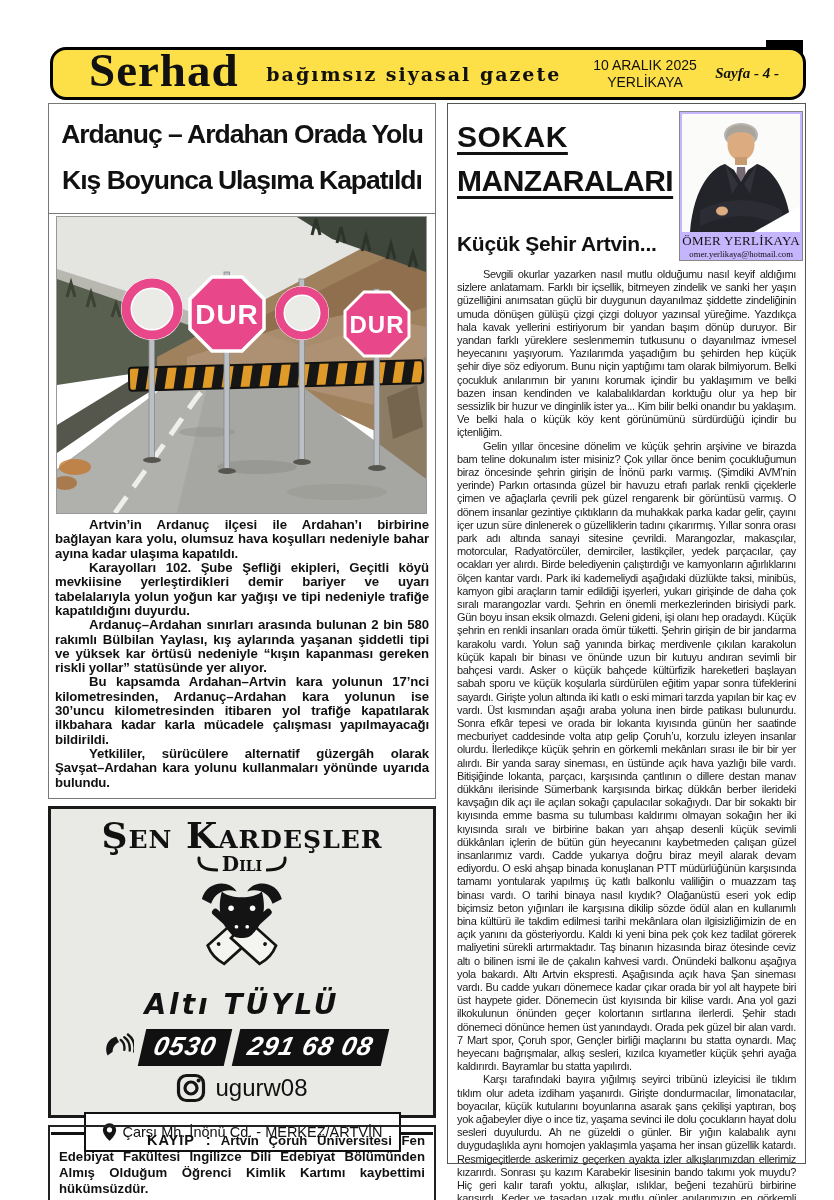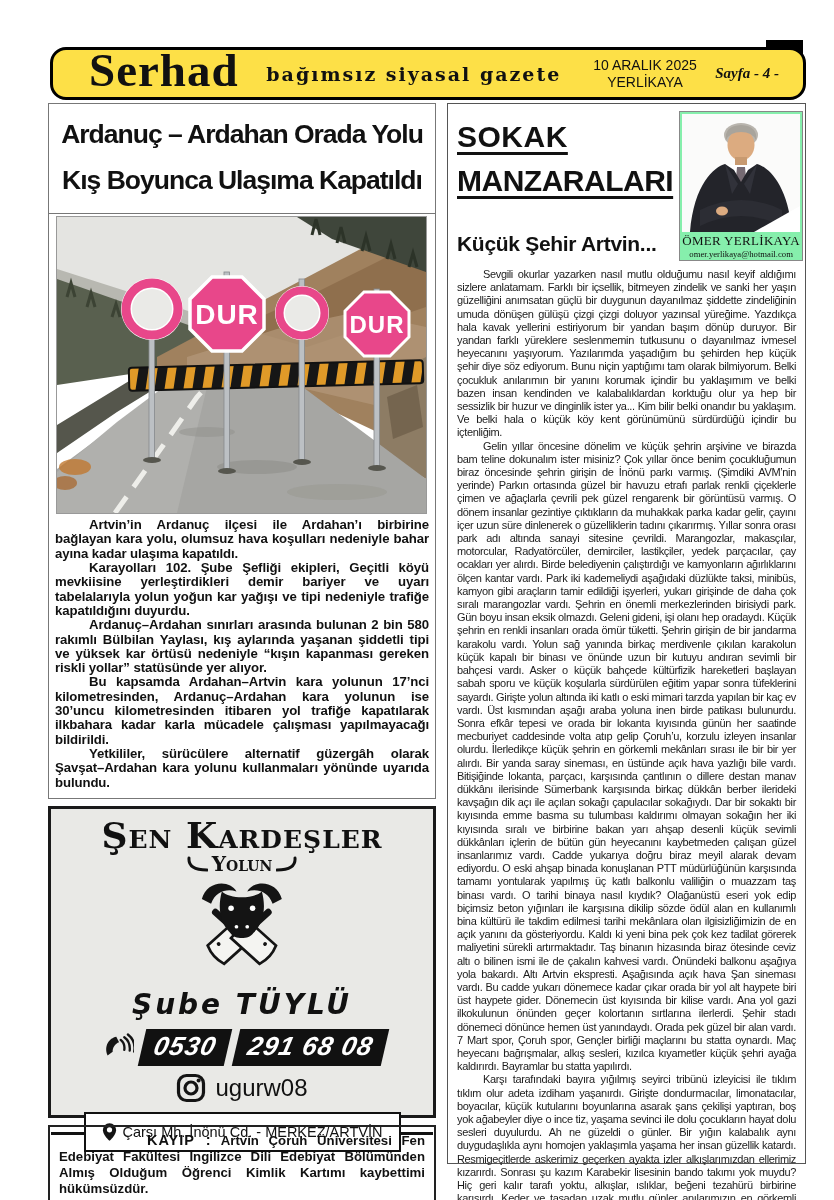--- a/index.html
+++ b/index.html
@@ -61,21 +61,21 @@
 
   
   .right-col { position:absolute; top:103px; left:447px; width:359px; height:1061px;
                border:1.5px solid #555; background:#fff; padding:7px 9px 0; }
   .col-header { display:flex; gap:6px; }
   .col-header-left { flex:1; padding-top:4px; }
   .col-h1, .col-h2 { font-weight:bold; letter-spacing:0.5px; line-height:1.45;
                      text-decoration:underline; text-decoration-thickness:2.5px; text-underline-offset:5px; }
   .col-h1 { font-size:30px; } .col-h2 { font-size:30px; letter-spacing:-0.5px; }
   .col-title { font-weight:bold; font-size:21px; margin-top:30px; letter-spacing:-0.3px; }
-  .author-card { width:124px; border:1px solid #888; background:#86efac; padding:2px 2px 1px; }
+  .author-card { width:124px; border:1px solid #888; background:#c4b5fd; padding:2px 2px 1px; }
   .author-card svg { display:block; }
   .author-name { font-family:"Liberation Serif", serif; font-size:13px; text-align:center;
                  letter-spacing:0.3px; margin-top:1px; }
   .author-email { font-family:"Liberation Serif", serif; font-size:8.7px; text-align:center; }
   .col-body { margin-top:7px; }
   .col-body p { text-align:justify; text-indent:26px; font-size:11px; line-height:13.2px;
                 letter-spacing:-0.35px; color:#1c1c1c; }
 </style>
 </head>
 <body>
@@ -187,21 +187,21 @@
         <p>Yetkililer, sürücülere alternatif güzergâh olarak Şavşat–Ardahan kara yolunu kullanmaları yönünde uyarıda bulundu.</p>
       </div>
     </div>
 
     <div class="ad-box">
       <div class="ad-name">Şen Kardeşler</div>
       <div class="ad-type">
         <svg width="22" height="16" viewBox="0 0 22 16">
           <path d="M21,14 Q2,14 3,2" stroke="#111" stroke-width="3" fill="none" stroke-linecap="round"></path>
         </svg>
-        <span>Yolun</span>
+        <span>Dili</span>
         <svg width="22" height="16" viewBox="0 0 22 16">
           <path d="M1,14 Q20,14 19,2" stroke="#111" stroke-width="3" fill="none" stroke-linecap="round"></path>
         </svg>
       </div>
 
       <svg class="ad-logo" viewBox="0 0 140 130">
 
         <g transform="rotate(-42 70 80)">
           <rect x="78" y="74" width="44" height="9" rx="4.5" fill="#141414"></rect>
           <path d="M30,58 h50 v32 h-50 q-6,-16 0,-32 z" fill="#f4f4f1" stroke="#141414" stroke-width="3.5"></path>
@@ -216,21 +216,21 @@
         <path d="M18,30 C24,6 54,4 63,20 C50,16 36,20 30,36 Z" fill="#141414"></path>
         <path d="M122,30 C116,6 86,4 77,20 C90,16 104,20 110,36 Z" fill="#141414"></path>
 
         <path d="M44,20 C38,42 42,62 55,74 C61,83 79,83 85,74 C98,62 102,42 96,20 C86,30 54,30 44,20 Z" fill="#141414"></path>
         <circle cx="56" cy="42" r="3.6" fill="#ffffff"></circle>
         <circle cx="84" cy="42" r="3.6" fill="#ffffff"></circle>
         <circle cx="63" cy="66" r="2.4" fill="#ffffff"></circle>
         <circle cx="77" cy="66" r="2.4" fill="#ffffff"></circle>
       </svg>
 
-      <div class="ad-owner">Şube TÜYLÜ</div>
+      <div class="ad-owner">Altı TÜYLÜ</div>
 
       <div class="ad-phone">
         <svg width="34" height="34" viewBox="0 0 34 34">
           <path d="M5,23 C4,13 12,7 19,8 l1,6 c-4,0 -8,3 -9,7 z" fill="#141414" transform="rotate(-18 14 16)"></path>
           <path d="M22,8 q5,4 4,11 M26,5 q7,5 6,15 M30,2 q9,7 7,19" stroke="#141414" stroke-width="2.6" fill="none" stroke-linecap="round" transform="scale(0.9) translate(1,3)"></path>
         </svg>
         <span class="phone-box">0530</span>
         <span class="phone-box">291 68 08</span>
       </div>
 

